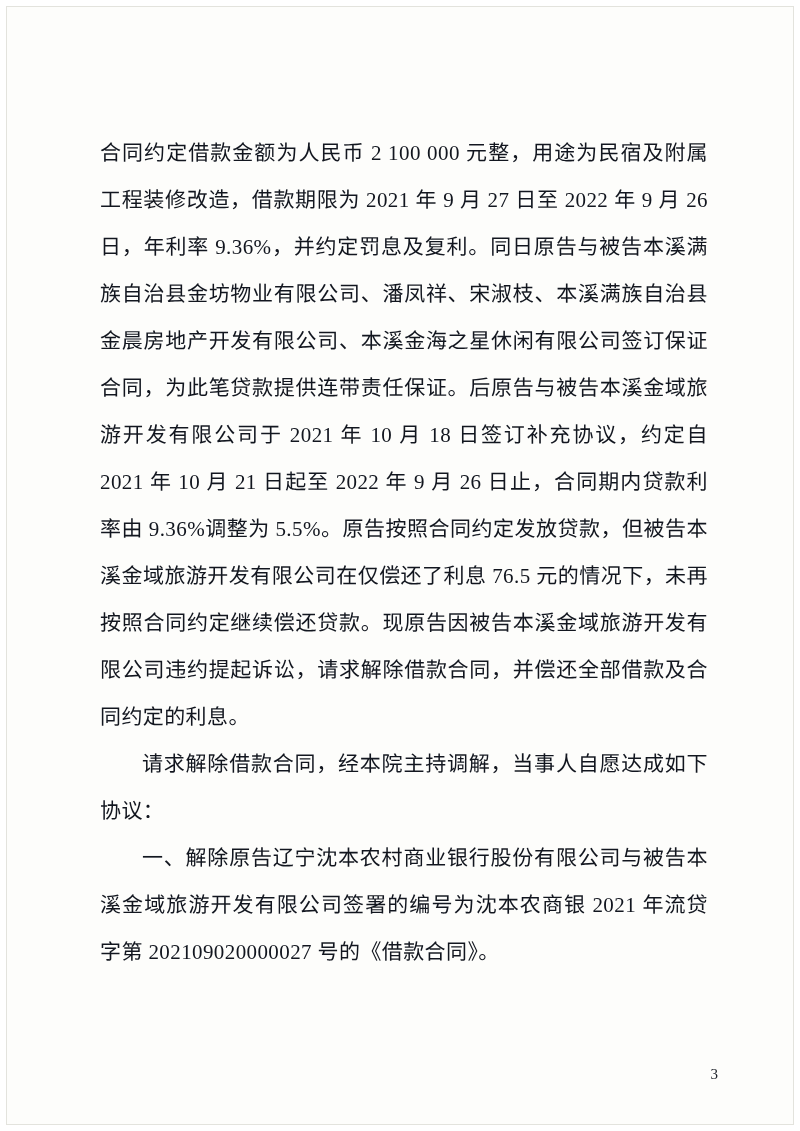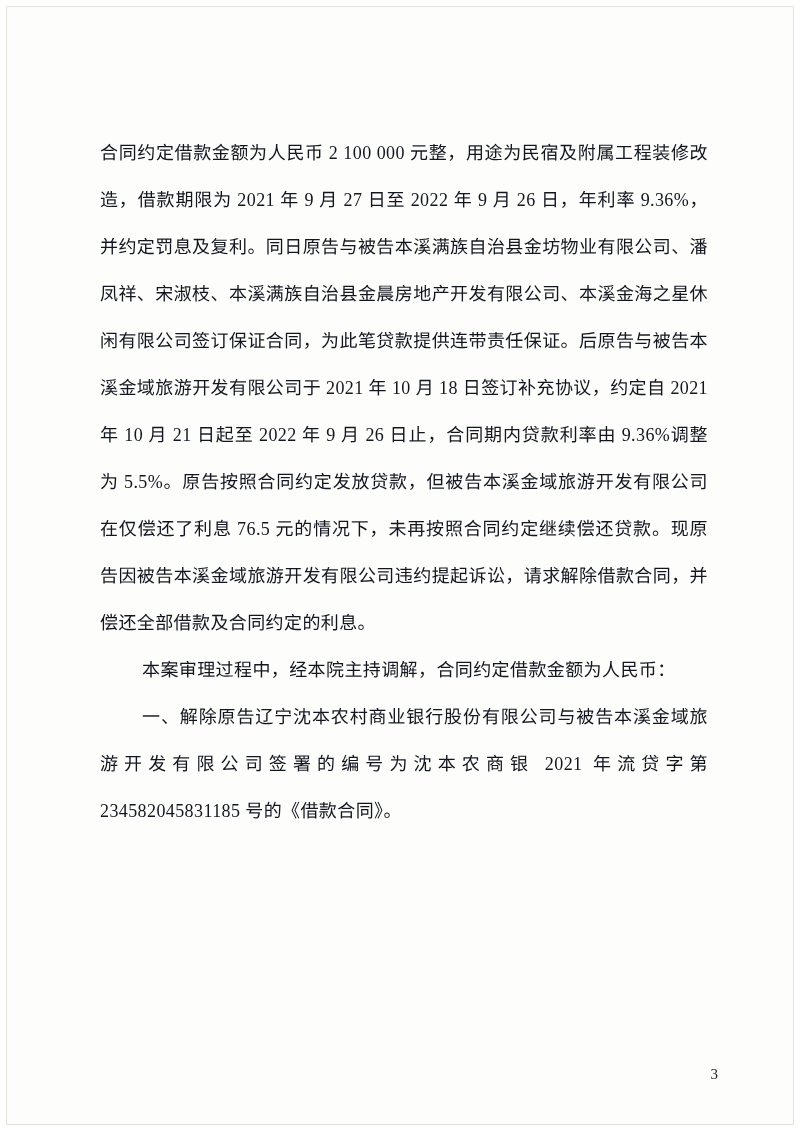--- a/index.html
+++ b/index.html
@@ -27,21 +27,21 @@
   }
   .doc-body {
     position: absolute;
     left: 100px;
     top: 130px;
     width: 608px;
   }
   p.para {
     margin: 0 0 0 0;
     font-family: "Liberation Serif", "DejaVu Serif", serif;
-    font-size: 18px;
+    font-size: 21px;
     line-height: 47px;
     color: #12161f;
     text-align: justify;
     text-justify: inter-ideograph;
     letter-spacing: 0.4px;
     font-weight: 400;
   }
   p.indent {
     text-indent: 42px;
   }
@@ -53,17 +53,17 @@
     font-size: 15px;
     color: #1a1e26;
   }
 </style>
 </head>
 <body>
 
 <div class="page">
   <div class="doc-body">
     <p class="para">合同约定借款金额为人民币 2 100 000 元整，用途为民宿及附属工程装修改造，借款期限为 2021 年 9 月 27 日至 2022 年 9 月 26 日，年利率 9.36%，并约定罚息及复利。同日原告与被告本溪满族自治县金坊物业有限公司、潘凤祥、宋淑枝、本溪满族自治县金晨房地产开发有限公司、本溪金海之星休闲有限公司签订保证合同，为此笔贷款提供连带责任保证。后原告与被告本溪金域旅游开发有限公司于 2021 年 10 月 18 日签订补充协议，约定自 2021 年 10 月 21 日起至 2022 年 9 月 26 日止，合同期内贷款利率由 9.36%调整为 5.5%。原告按照合同约定发放贷款，但被告本溪金域旅游开发有限公司在仅偿还了利息 76.5 元的情况下，未再按照合同约定继续偿还贷款。现原告因被告本溪金域旅游开发有限公司违约提起诉讼，请求解除借款合同，并偿还全部借款及合同约定的利息。</p>
-    <p class="para indent">本案审理过程中，经本院主持调解，合同约定借款金额为人民币：</p>
-    <p class="para indent">一、解除原告辽宁沈本农村商业银行股份有限公司与被告本溪金域旅游开发有限公司签署的编号为沈本农商银 2021 年流贷字第 234582045831185 号的《借款合同》。</p>
+    <p class="para indent">请求解除借款合同，经本院主持调解，当事人自愿达成如下协议：</p>
+    <p class="para indent">一、解除原告辽宁沈本农村商业银行股份有限公司与被告本溪金域旅游开发有限公司签署的编号为沈本农商银 2021 年流贷字第 202109020000027 号的《借款合同》。</p>
   </div>
   <div class="page-number">3</div>
 </div>
 
 </body></html>

